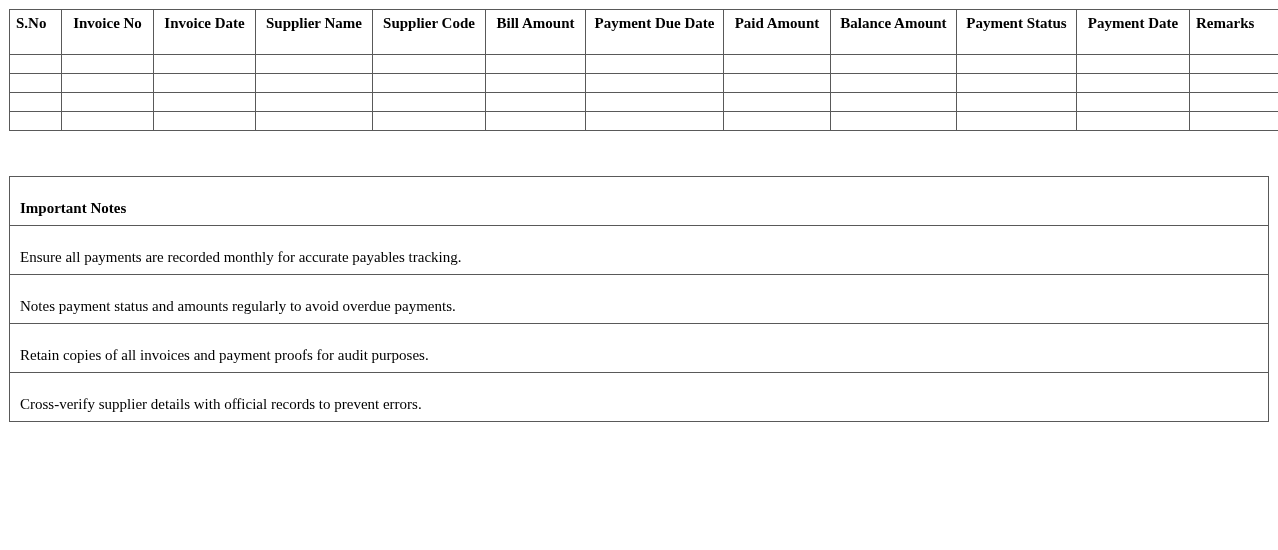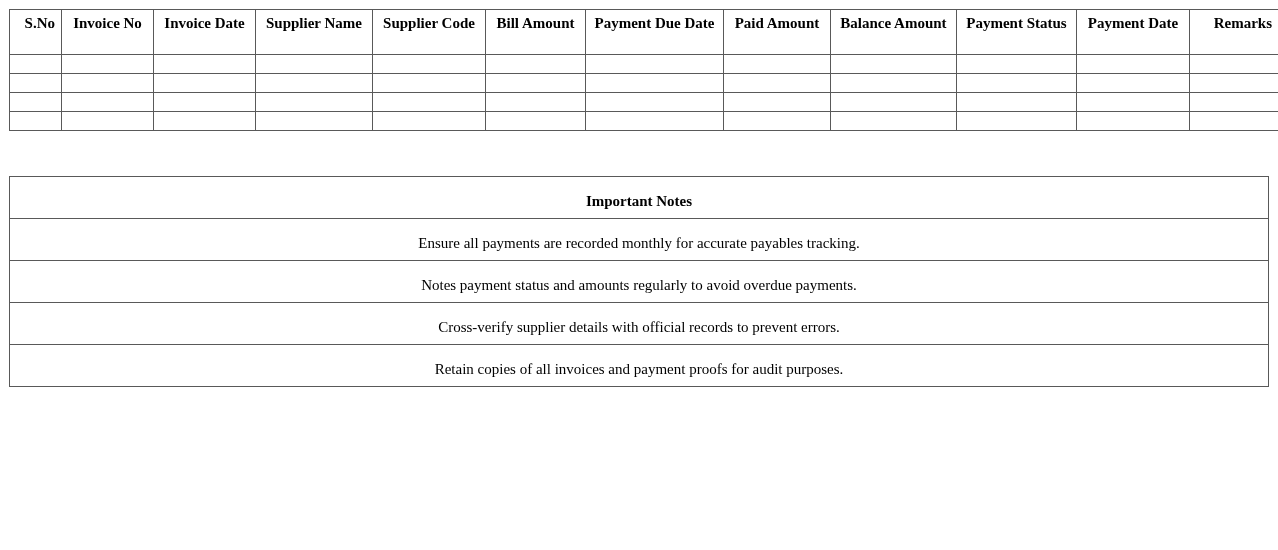--- a/index.html
+++ b/index.html
@@ -39,21 +39,21 @@
     font-size: 15px;
     line-height: 1.15;
   }
   .invoice-table thead th {
     font-weight: bold;
     text-align: center;
     height: 45px;
     box-sizing: border-box;
   }
   .invoice-table thead th.center {
-    text-align: right;
+    text-align: left;
   }
   .invoice-table tbody td {
     height: 19px;
     box-sizing: border-box;
     padding: 2px 6px;
   }
 
   
   col.c0 { width: 52px; }
   col.c1 { width: 92px; }
@@ -72,26 +72,25 @@
   .notes-table {
     position: absolute;
     left: 9px;
     top: 176px;
     width: 1260px;
     border-collapse: collapse;
     table-layout: fixed;
   }
   .notes-table td {
     border: 1px solid #595959;
-    padding: 15px 10px 8px 10px;
+    padding: 22px 10px 8px 10px;
     font-size: 15px;
     line-height: 1.2;
     height: 24px;
     box-sizing: border-box;
-    text-align: center;
   }
   .notes-table td.notes-title {
     font-weight: bold;
   }
 </style>
 </head>
 <body>
 
 <div class="page">
 
@@ -191,21 +190,21 @@
       <tr>
         <td class="notes-title">Important Notes</td>
       </tr>
       <tr>
         <td>Ensure all payments are recorded monthly for accurate payables tracking.</td>
       </tr>
       <tr>
         <td>Notes payment status and amounts regularly to avoid overdue payments.</td>
       </tr>
       <tr>
+        <td>Retain copies of all invoices and payment proofs for audit purposes.</td>
+      </tr>
+      <tr>
         <td>Cross-verify supplier details with official records to prevent errors.</td>
-      </tr>
-      <tr>
-        <td>Retain copies of all invoices and payment proofs for audit purposes.</td>
       </tr>
     </tbody>
   </table>
 
 </div>
 
 </body></html>

